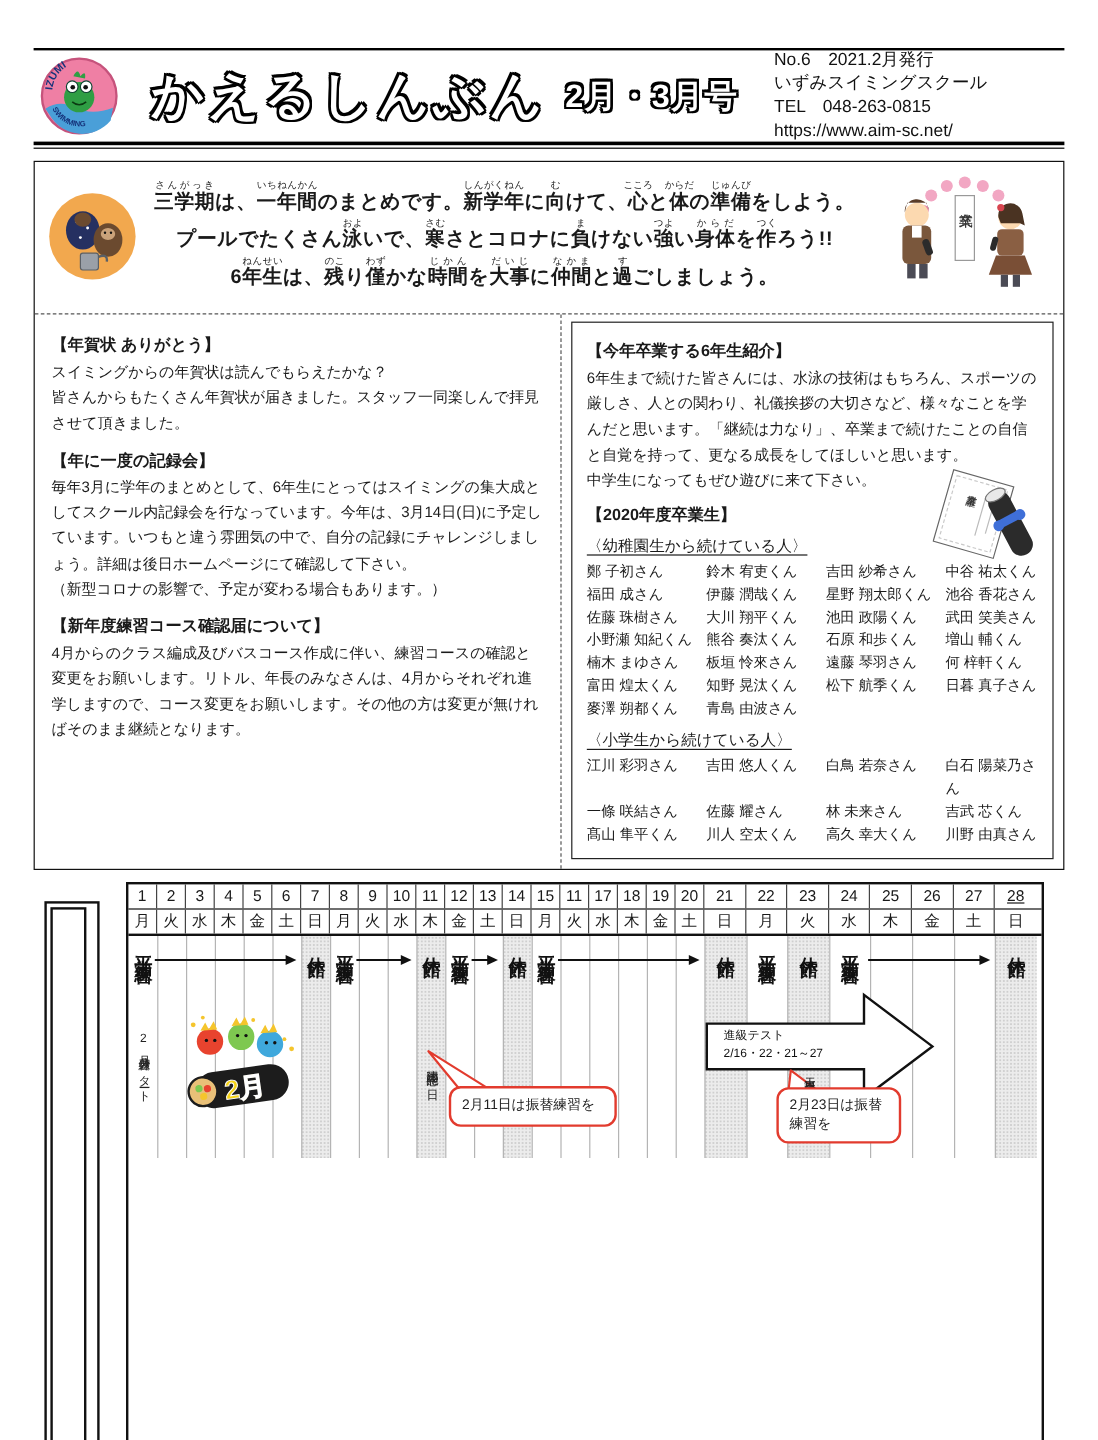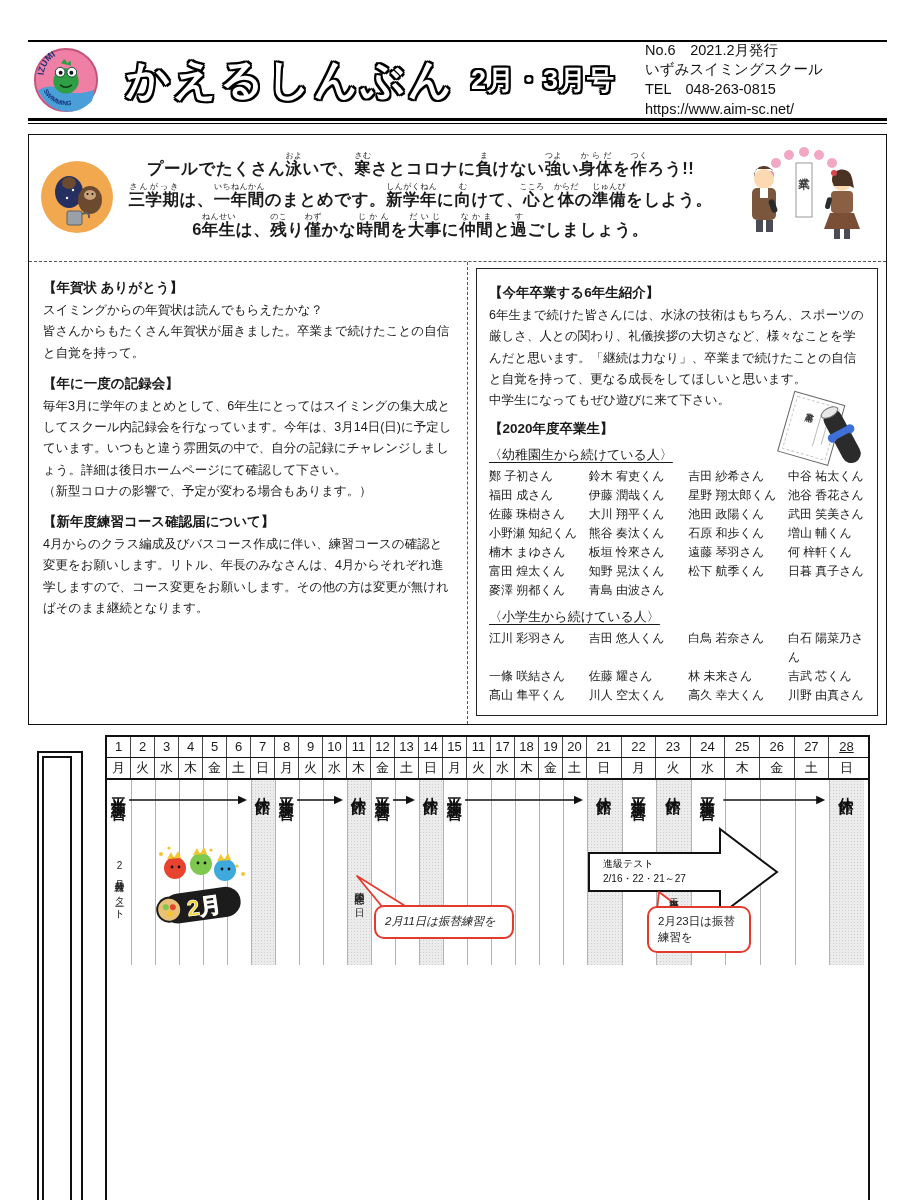--- a/index.html
+++ b/index.html
@@ -119,22 +119,22 @@
         <ellipse cx="30" cy="24" rx="7" ry="6" fill="#6b4a2f"></ellipse>
         <ellipse cx="51" cy="41" rx="12" ry="14" fill="#6b4a2f"></ellipse>
         <ellipse cx="51" cy="36" rx="6" ry="5" fill="#caa27a"></ellipse>
         <circle cx="48.5" cy="35" r="1" fill="#111"></circle>
           <circle cx="53.5" cy="35" r="1" fill="#111"></circle>
         <rect x="28" y="52" width="15" height="14" rx="2" fill="#9aa0a8" stroke="#5b6066"></rect>
         <path d="M43,55 q8,-3 7,4" fill="none" stroke="#5b6066" stroke-width="2"></path>
       </svg>
 
       <div class="msg-center">
+        <div class="msg-line"><ruby>三学期<rt>さんがっき</rt></ruby>は、<ruby>一年間<rt>いちねんかん</rt></ruby>のまとめです。<ruby>新学年<rt>しんがくねん</rt></ruby>に<ruby>向<rt>む</rt></ruby>けて、<ruby>心<rt>こころ</rt></ruby>と<ruby>体<rt>からだ</rt></ruby>の<ruby>準備<rt>じゅんび</rt></ruby>をしよう。</div>
         <div class="msg-line">プールでたくさん<ruby>泳<rt>およ</rt></ruby>いで、<ruby>寒<rt>さむ</rt></ruby>さとコロナに<ruby>負<rt>ま</rt></ruby>けない<ruby>強<rt>つよ</rt></ruby>い<ruby>身体<rt>からだ</rt></ruby>を<ruby>作<rt>つく</rt></ruby>ろう!!</div>
-        <div class="msg-line"><ruby>三学期<rt>さんがっき</rt></ruby>は、<ruby>一年間<rt>いちねんかん</rt></ruby>のまとめです。<ruby>新学年<rt>しんがくねん</rt></ruby>に<ruby>向<rt>む</rt></ruby>けて、<ruby>心<rt>こころ</rt></ruby>と<ruby>体<rt>からだ</rt></ruby>の<ruby>準備<rt>じゅんび</rt></ruby>をしよう。</div>
         <div class="msg-line">6<ruby>年生<rt>ねんせい</rt></ruby>は、<ruby>残<rt>のこ</rt></ruby>り<ruby>僅<rt>わず</rt></ruby>かな<ruby>時間<rt>じかん</rt></ruby>を<ruby>大事<rt>だいじ</rt></ruby>に<ruby>仲間<rt>なかま</rt></ruby>と<ruby>過<rt>す</rt></ruby>ごしましょう。</div>
       </div>
 
       <svg class="illu-grad" viewBox="0 0 150 112">
         <g fill="#f2a7c3">
           <circle cx="50" cy="22" r="5"></circle>
             <circle cx="63" cy="14" r="5"></circle>
             <circle cx="78" cy="11" r="5"></circle>
             <circle cx="93" cy="14" r="5"></circle>
             <circle cx="106" cy="22" r="5"></circle>
@@ -161,21 +161,21 @@
           <rect x="118" y="88" width="6" height="10" fill="#4b4b55"></rect>
         <rect x="100" y="56" width="5" height="12" rx="2.5" fill="#2b2b2b" transform="rotate(15 102 62)"></rect>
       </svg>
     </div>
 
     <div class="cols">
       <div class="col-left">
         <div>
           <div class="art-title">【年賀状 ありがとう】</div>
           <div class="art-body">スイミングからの年賀状は読んでもらえたかな？
-皆さんからもたくさん年賀状が届きました。卒業まで続けたことの自信と自覚を持って。</div>
+皆さんからもたくさん年賀状が届きました。スタッフ一同楽しんで拝見させて頂きました。</div>
         </div>
         <div>
           <div class="art-title">【年に一度の記録会】</div>
           <div class="art-body">毎年3月に学年のまとめとして、6年生にとってはスイミングの集大成としてスクール内記録会を行なっています。今年は、3月14日(日)に予定しています。いつもと違う雰囲気の中で、自分の記録にチャレンジしましょう。詳細は後日ホームページにて確認して下さい。
 （新型コロナの影響で、予定が変わる場合もあります。）</div>
         </div>
         <div>
           <div class="art-title">【新年度練習コース確認届について】</div>
           <div class="art-body">4月からのクラス編成及びバスコース作成に伴い、練習コースの確認と変更をお願いします。リトル、年長のみなさんは、4月からそれぞれ進学しますので、コース変更をお願いします。その他の方は変更が無ければそのまま継続となります。</div>
         </div>
@@ -398,21 +398,21 @@
             <line x1="616.4" y1="20" x2="711.2" y2="20" stroke="#111" stroke-width="1.6"></line>
             <polygon points="718.2,20 709.2,15.8 709.2,24.2" fill="#111"></polygon>
             <polygon points="482,73 613,73 613,49 670,92 613,135 613,111 482,111" fill="#fff" stroke="#111" stroke-width="2"></polygon>
             <polygon points="277,129 303,129 250,96" fill="#fff" stroke="#e23b2e" stroke-width="1.8" stroke-linejoin="round"></polygon>
             <polygon points="550,130 576,130 552,112" fill="#fff" stroke="#e23b2e" stroke-width="1.8" stroke-linejoin="round"></polygon>
           </svg>
           <div class="ba-text" style="left: 496px; top: 76px;">
             <div>進級テスト</div>
             <div>2/16・22・21～27</div>
           </div>
-          <div class="callout" style="left: 267px; top: 125px; width: 140px; min-height: 34px; font-style: italic;">2月11日は振替練習を</div>
+          <div class="callout" style="left: 267px; top: 125px; width: 140px; min-height: 34px;">2月11日は振替練習を</div>
           <div class="callout" style="left: 540px; top: 126px; width: 104px; min-height: 34px;">2月23日は振替練習を</div>
           <div class="vt" style="left: 12px; top: 5px;">平常練習</div>
           <div class="vt" style="left: 180px; top: 5px;">平常練習</div>
           <div class="vt" style="left: 276px; top: 5px;">平常練習</div>
           <div class="vt" style="left: 348px; top: 5px;">平常練習</div>
           <div class="vt" style="left: 531.9px; top: 5px;">平常練習</div>
           <div class="vt" style="left: 601.1px; top: 5px;">平常練習</div>
           <div class="vt" style="left: 156px; top: 5px;">休館</div>
           <div class="vt" style="left: 252px; top: 5px;">休館</div>
           <div class="vt" style="left: 324px; top: 5px;">休館</div>

